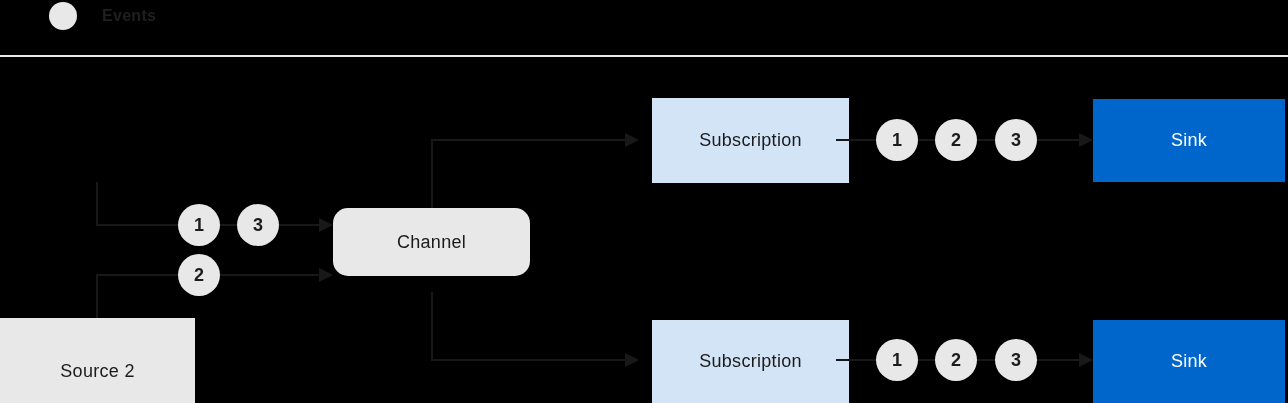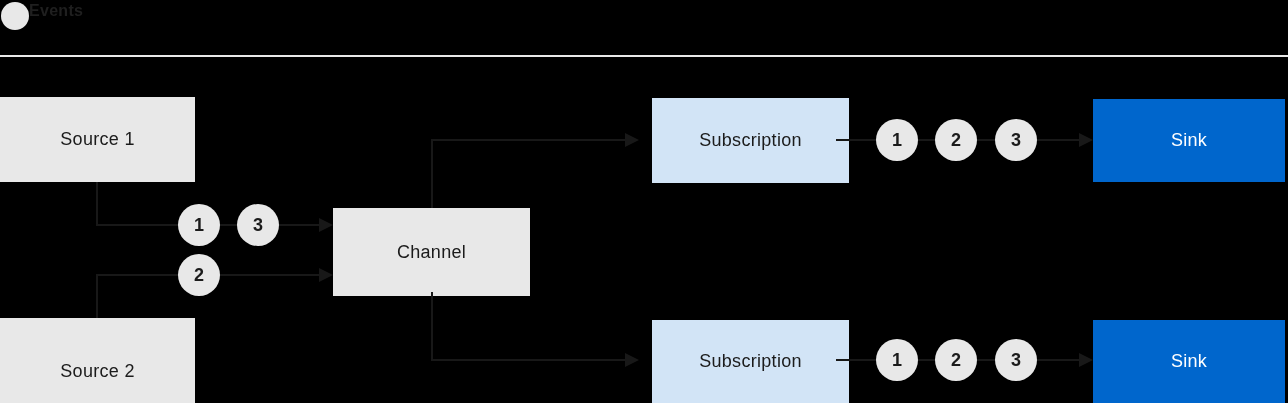--- a/index.html
+++ b/index.html
@@ -22,22 +22,24 @@
     height: 403px;
     background: var(--bg);
     overflow: hidden;
   }
 
   
   .legend {
     position: absolute;
     left: 1px; top: 2px;
     display: flex;
-    gap: 0;
+    align-items: center;
+    gap: 25px;
     height: 28px;
+    padding-left: 48px;
   }
   .legend-dot {
     width: 28px; height: 28px;
     border-radius: 50%;
     background: var(--box-gray);
     flex: 0 0 auto;
   }
   .legend-label {
     font-size: 16px;
     font-weight: bold;
@@ -73,21 +75,21 @@
     letter-spacing: 0.3px;
     color: var(--text-dark);
     z-index: 1;
   }
   .node.gray  { background: var(--box-gray); }
   .node.light { background: var(--box-lightblue); margin-left: 13px; }
   .node.blue  { background: var(--box-blue); color: var(--text-light); }
 
   .n-source1    { left: 0;      top: 97;  width: 195px; height: 85px; top: 97px;  }
   .n-source2    { left: 0;      top: 318px; width: 195px; height: 107px; }
-  .n-channel    { left: 333px;  top: 208px; width: 197px; height: 88px; }
+  .n-channel    { left: 333px;  top: 208px; width: 197px; height: 68px; border-radius: 15px; }
   .n-sub-top    { left: 639px;  top: 98px;  width: 197px; height: 85px; }
   .n-sub-bottom { left: 639px;  top: 320px; width: 197px; height: 83px; }
   .n-sink-top   { left: 1093px; top: 99px;  width: 192px; height: 83px; }
   .n-sink-bottom{ left: 1093px; top: 320px; width: 192px; height: 83px; }
 
   
   .marker {
     position: absolute;
     width: 42px; height: 42px;
     border-radius: 50%;
@@ -142,23 +144,20 @@
     <g>
       <path d="M 836 140 L 1079 140"></path>
       <polygon points="1079,133 1079,147 1093,140"></polygon>
     </g>
     <g>
       <path d="M 836 360 L 1079 360"></path>
       <polygon points="1079,353 1079,367 1093,360"></polygon>
     </g>
   </svg>
 
-  <div class="node gray n-source1">
-    <span>Source 1</span>
-  </div>
   <div class="node gray n-source2">
     <span>Source 2</span>
   </div>
   <div class="node gray n-channel">
     <span>Channel</span>
   </div>
   <div class="node light n-sub-top">
     <span>Subscription</span>
   </div>
   <div class="node light n-sub-bottom">

